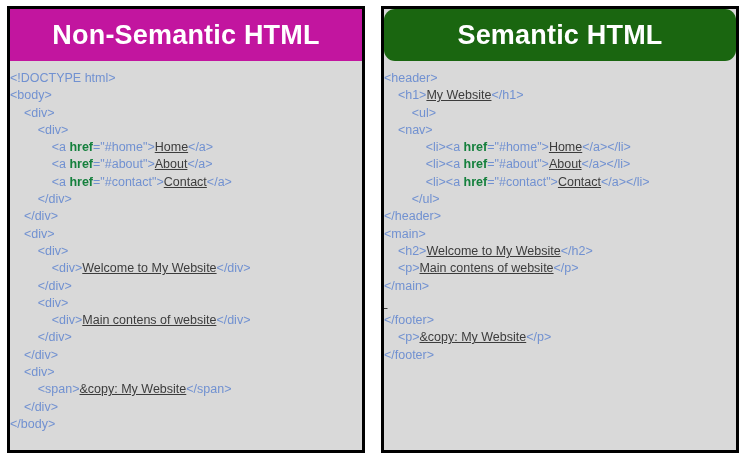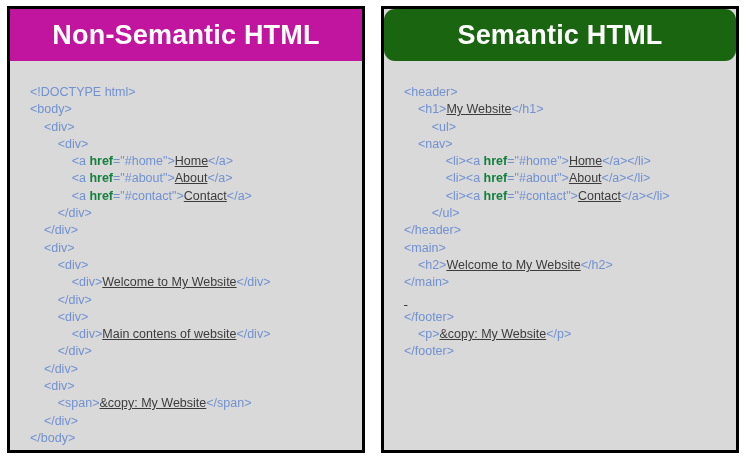--- a/index.html
+++ b/index.html
@@ -45,24 +45,23 @@
     letter-spacing: 0.2px;
     white-space: nowrap;
   }
 
   .panel-title.magenta { background: #c2159f; }
   .panel-title.green   { background: #1a6610; border-radius: 11px; }
 
   .code-area {
     flex: 1 1 auto;
     background: #d9d9d9;
-    padding: 9px 6px 6px 20px;
+    padding: 9px 6px 6px 0;
     box-sizing: border-box;
     overflow: hidden;
-    margin-top: 14px;
   }
 
   .code-line {
     font-family: "Liberation Sans", sans-serif;
     font-size: 12.5px;
     line-height: 17.3px;
     white-space: pre;
     color: #3c3c3c;
   }
 
@@ -110,20 +109,21 @@
         <div class="code-line"><span class="tag">    &lt;h1&gt;</span><span class="txt">My Website</span><span class="tag">&lt;/h1&gt;</span></div>
         <div class="code-line"><span class="tag">        &lt;ul&gt;</span></div>
         <div class="code-line"><span class="tag">    &lt;nav&gt;</span></div>
         <div class="code-line"><span class="tag">            &lt;li&gt;&lt;a </span><span class="attr">href</span><span class="val">="#home"&gt;</span><span class="txt">Home</span><span class="tag">&lt;/a&gt;&lt;/li&gt;</span></div>
         <div class="code-line"><span class="tag">            &lt;li&gt;&lt;a </span><span class="attr">href</span><span class="val">="#about"&gt;</span><span class="txt">About</span><span class="tag">&lt;/a&gt;&lt;/li&gt;</span></div>
         <div class="code-line"><span class="tag">            &lt;li&gt;&lt;a </span><span class="attr">href</span><span class="val">="#contact"&gt;</span><span class="txt">Contact</span><span class="tag">&lt;/a&gt;&lt;/li&gt;</span></div>
         <div class="code-line"><span class="tag">        &lt;/ul&gt;</span></div>
         <div class="code-line"><span class="tag">&lt;/header&gt;</span></div>
         <div class="code-line"><span class="tag">&lt;main&gt;</span></div>
         <div class="code-line"><span class="tag">    &lt;h2&gt;</span><span class="txt">Welcome to My Website</span><span class="tag">&lt;/h2&gt;</span></div>
+        <div class="code-line"><span class="tag">    &lt;p&gt;</span><span class="txt">Main contens of website</span><span class="tag">&lt;/p&gt;</span></div>
         <div class="code-line"><span class="tag">&lt;/main&gt;</span></div>
         <div class="code-line"><span class="txt"> </span></div>
         <div class="code-line"><span class="tag">&lt;/footer&gt;</span></div>
         <div class="code-line"><span class="tag">    &lt;p&gt;</span><span class="txt">&amp;copy: My Website</span><span class="tag">&lt;/p&gt;</span></div>
         <div class="code-line"><span class="tag">&lt;/footer&gt;</span></div>
       </div>
   </section>
 
 </div>
 

